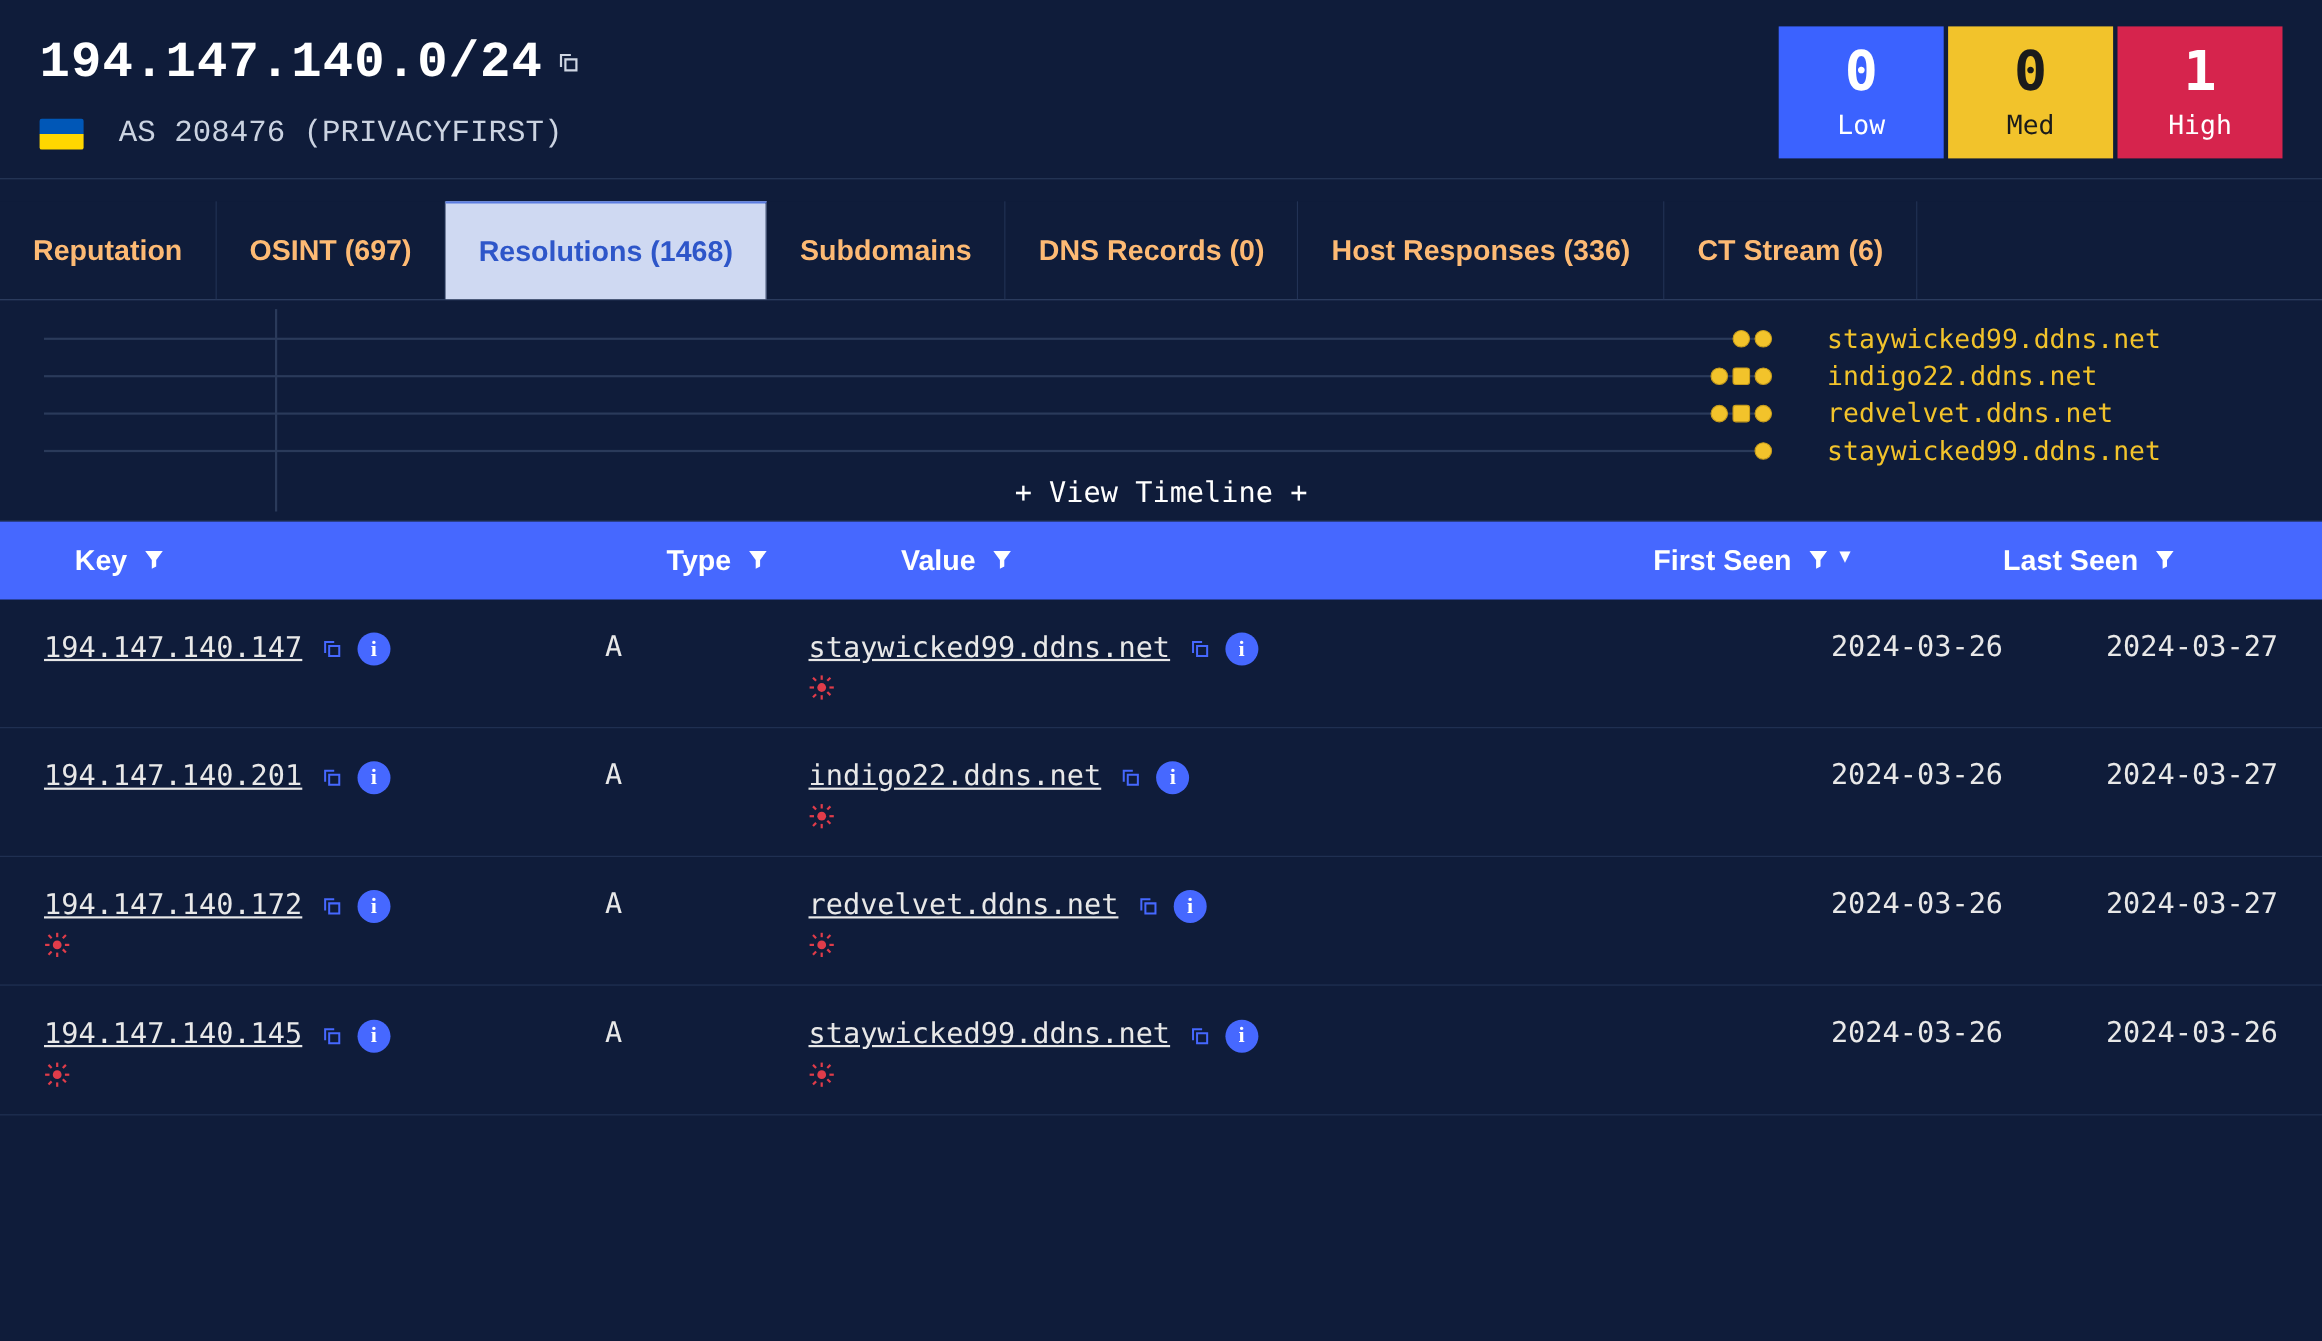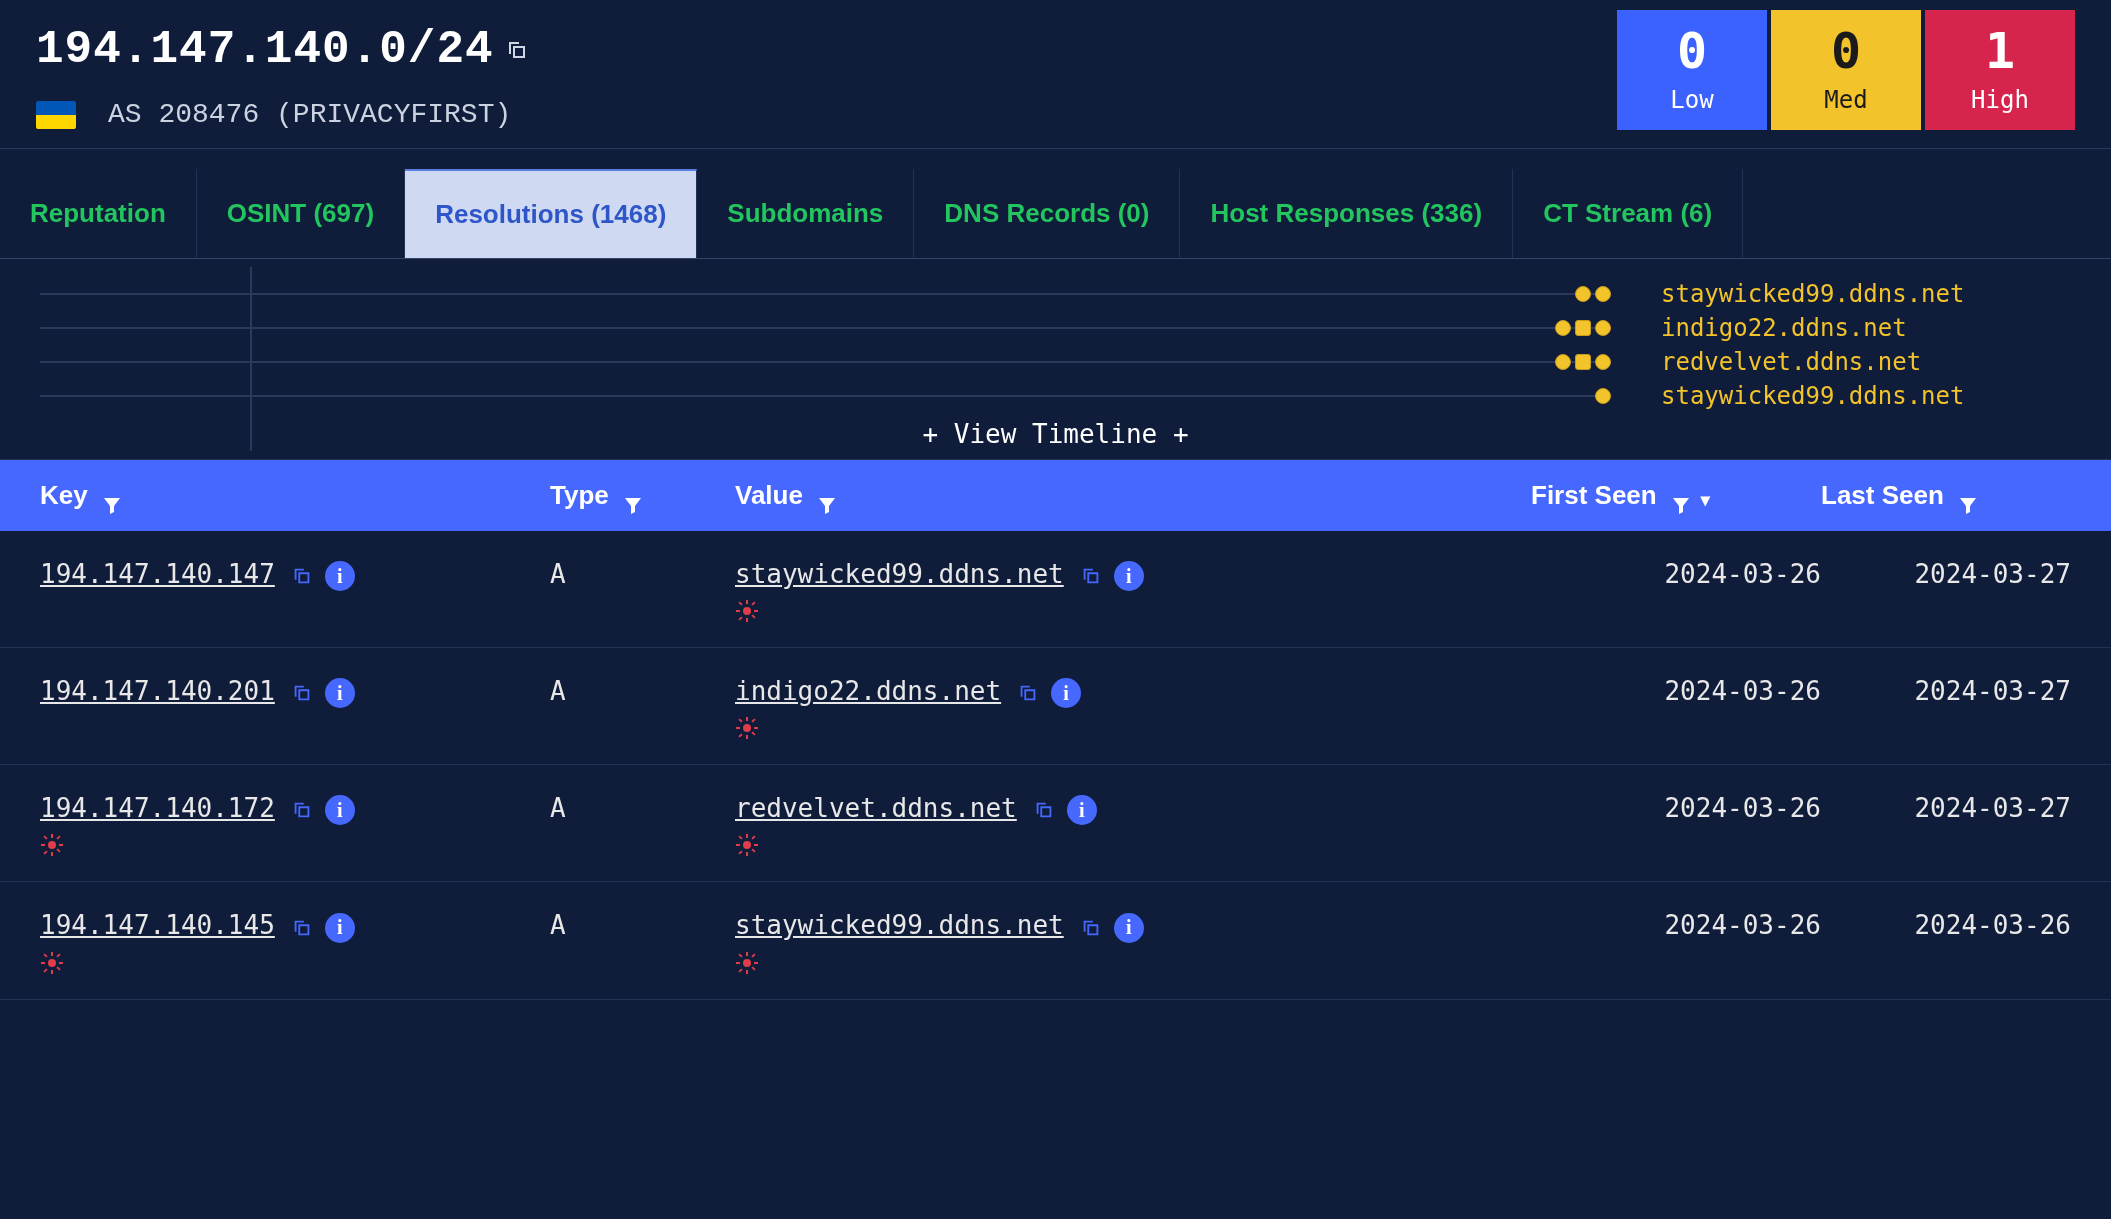--- a/index.html
+++ b/index.html
@@ -8,22 +8,22 @@
     color: #e8e8e8;
     font-family: -apple-system, BlinkMacSystemFont, "Segoe UI", Arial, sans-serif;
     font-size: 16px;
     width: 2111px;
     min-height: 1219px;
   }
   .mono { font-family: Menlo, Consolas, "Courier New", monospace; }
   .container { padding: 0; }
   .header-row {
     display: flex;
-    align-items: flex-end;
-    padding: 10px 36px 18px 36px;
+    align-items: center;
+    padding: 24px 36px 18px 36px;
     border-bottom: 1px solid #2a3a5a;
   }
   .header-left { flex: 1; }
   .title {
     font-size: 46px;
     font-weight: 800;
     color: #fff;
     letter-spacing: 1px;
     display: flex;
     align-items: center;
@@ -64,21 +64,21 @@
   .tabs {
     display:flex;
     border-bottom: 1px solid #334467;
     margin-top:20px;
     background:#0f1c3a;
   }
   .tab {
     padding: 28px 30px;
     font-size: 26px;
     font-weight: 800;
-    color:#22c55e;
+    color:#fdba74;
     border-right:1px solid #223255;
     cursor:pointer;
     text-align:center;
     display:flex; align-items:center; justify-content:center;
   }
   .tab.active {
     background:#cfd9f2;
     color:#2e56c9;
     border-top: 2px solid #5b7ce0;
   }
@@ -136,21 +136,21 @@
     font-size:26px;
     font-weight:800;
     padding: 20px 40px;
     align-items:center;
   }
   .col-key { width: 510px; }
   .col-type { width: 185px; }
   .col-value { flex:1; }
   .col-first { width: 290px; }
   .col-last { width: 250px; }
-  .th { display:flex; align-items:flex-end; gap:14px; }
+  .th { display:flex; align-items:flex-start; gap:14px;margin-left:28px; }
   .filter-icon { width:20px; height:20px; }
   .filter-icon svg { width:20px; height:20px; fill:#fff; }
   .sort-ind { font-size:18px; margin-left:-4px; }
 
   .tbody { }
   .row {
     display:flex;
     padding: 28px 40px 24px 40px;
     border-bottom:1px solid #223255;
     align-items:flex-start;

